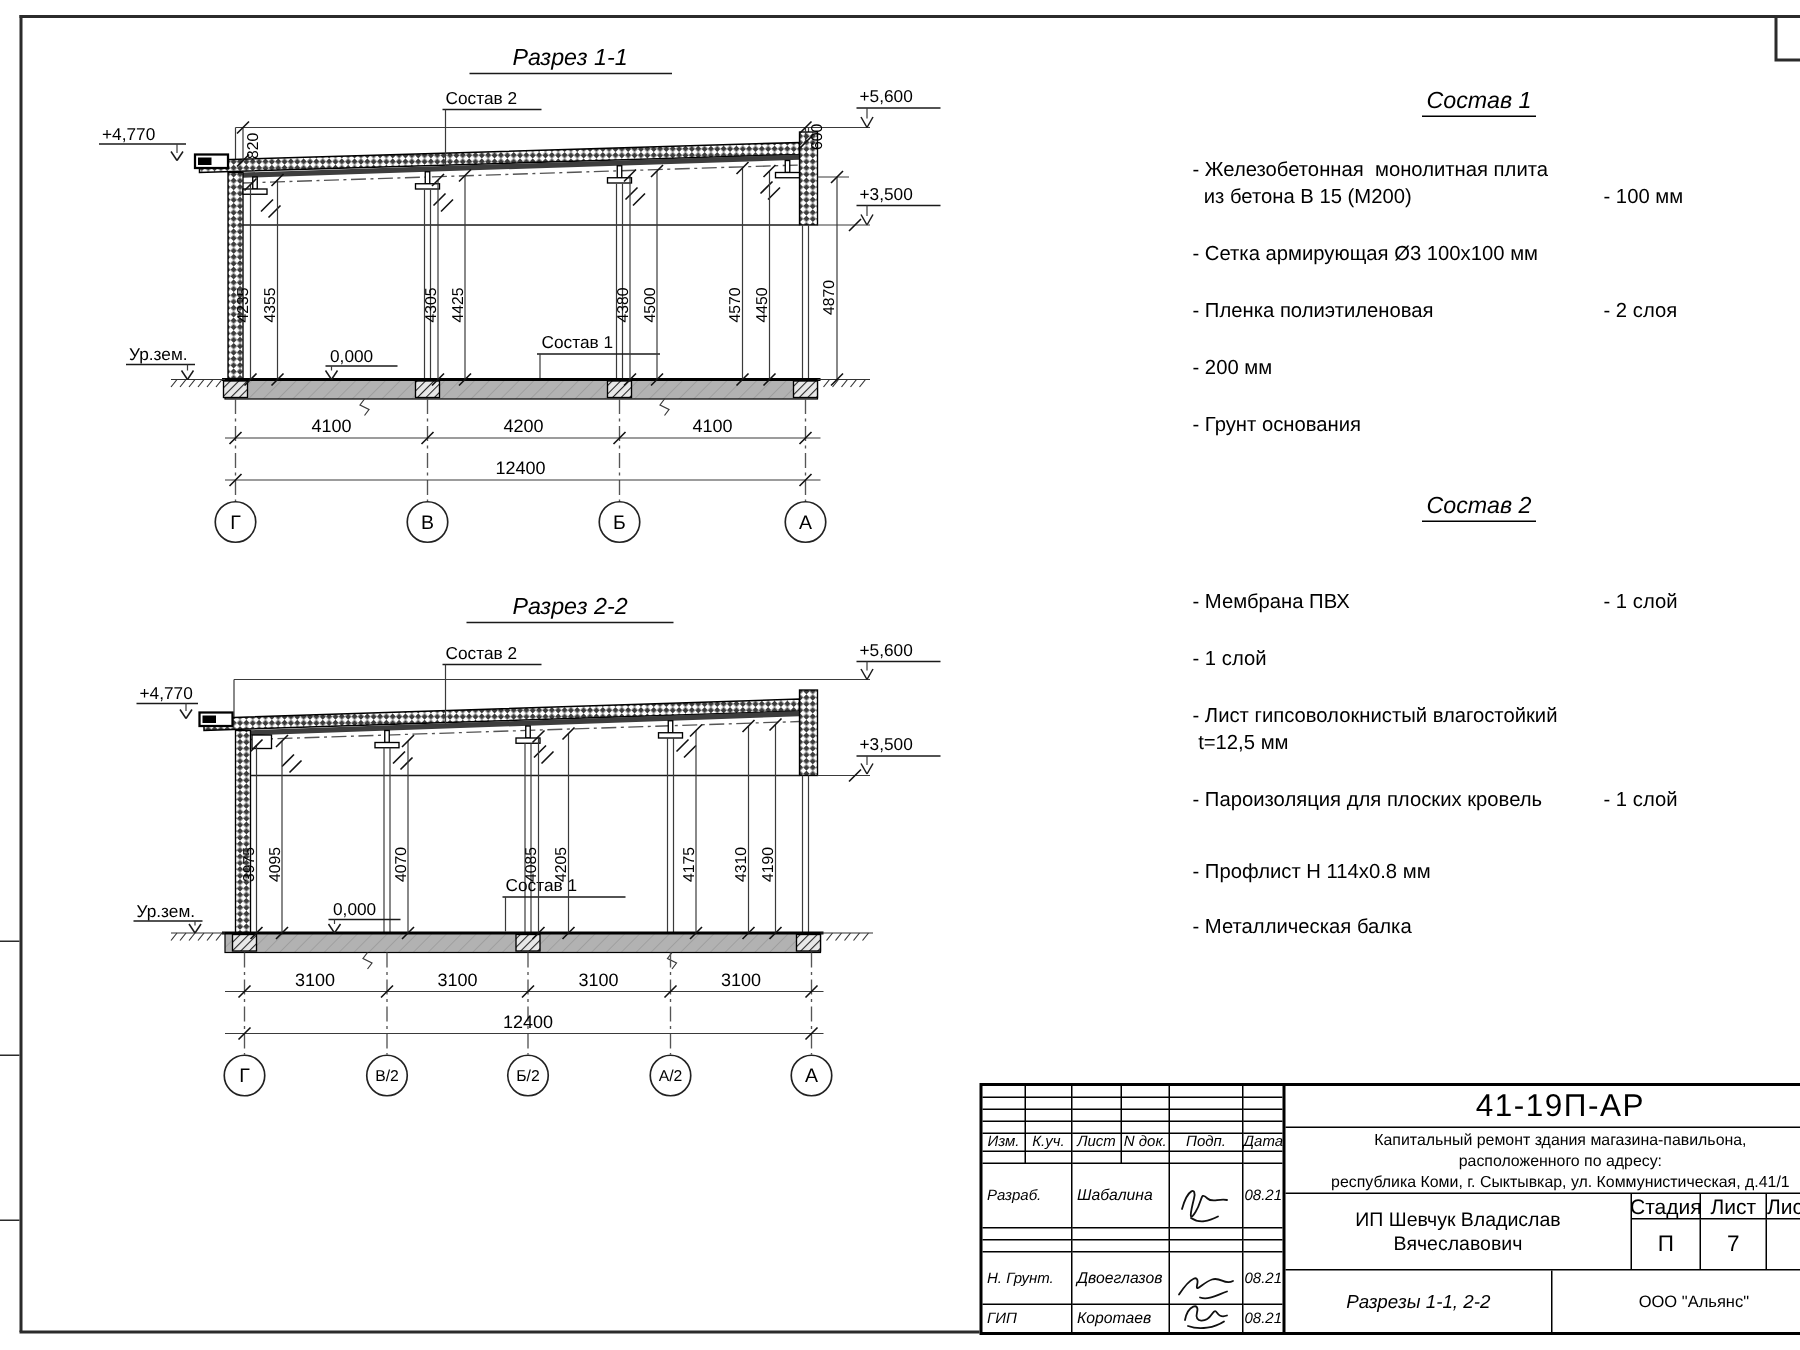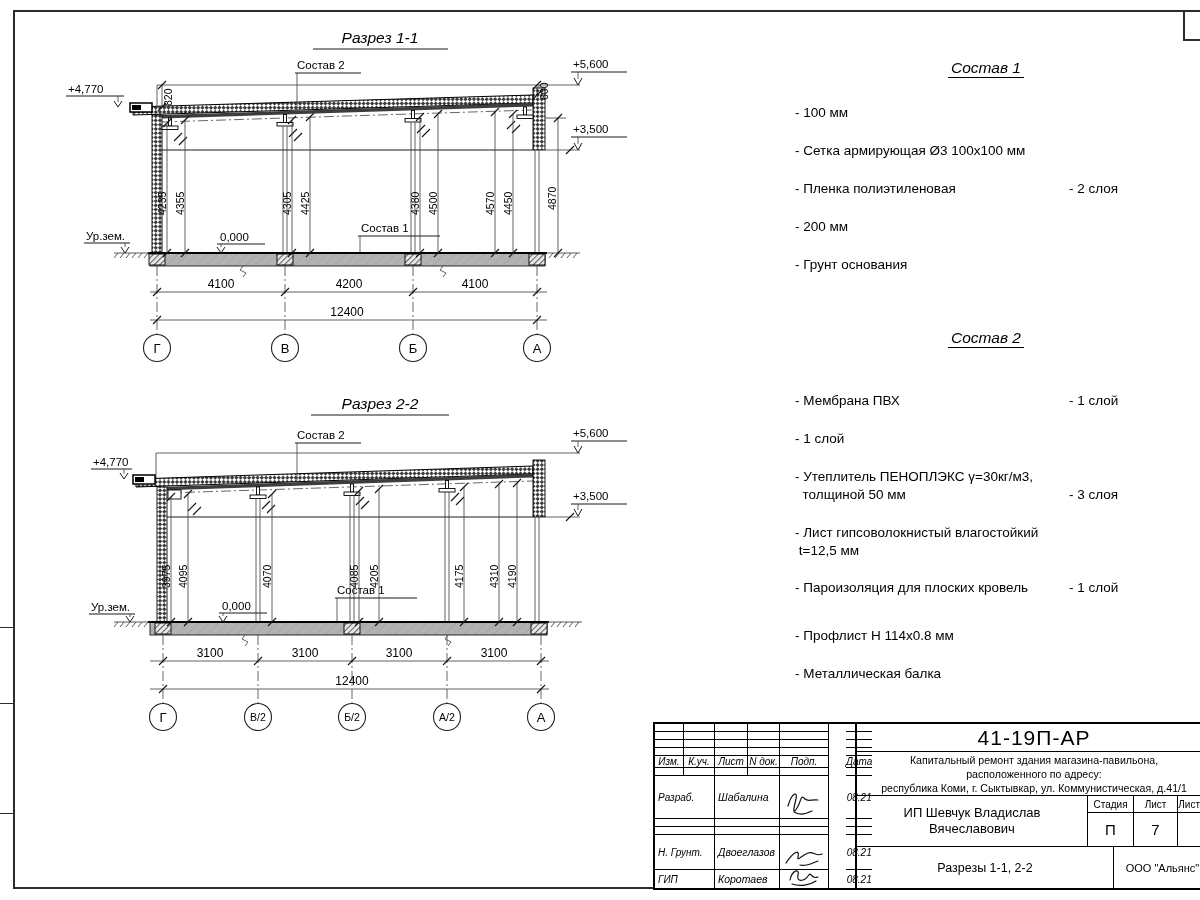--- a/index.html
+++ b/index.html
@@ -33,40 +33,40 @@
   .s-item .s-val{width:108px;}
   .s-item.mt{margin-top:30px;}
   
   .tb{position:absolute;left:653px;top:722px;width:560px;height:168px;border:2px solid #000;
       display:flex;box-sizing:border-box;background:#fff;}
   .tb-left{width:202px;border-right:2px solid #000;display:grid;box-sizing:border-box;
       grid-template-columns:29px 31px 33px 32px 49px 1fr;grid-template-rows:repeat(11,1fr);}
   .tb-left .c{border-right:1px solid #000;border-bottom:1px solid #000;font-size:10px;
       display:flex;align-items:center;justify-content:center;overflow:visible;box-sizing:border-box;font-style:italic;}
   .tb-left .c.lft{justify-content:flex-start;padding-left:3px;}
-  .tb-left .c.nr{border-right:none;margin-left:17px;}
+  .tb-left .c.nr{border-right:none;}
   .tb-left .c.nb{border-bottom:none;}
   .tb-left .c.sp2{grid-column:span 2;text-align:right;}
   .tb-left .c.nm{font-size:10.5px;}
   .tb-right{flex:1;display:flex;flex-direction:column;}
   .tb-doc{height:27px;border-bottom:1px solid #000;text-align:center;font-size:21px;line-height:27px;letter-spacing:1px;}
   .tb-desc{height:44px;border-bottom:1px solid #000;text-align:center;font-size:10.6px;line-height:1.32;
       white-space:pre-line;padding-top:2px;box-sizing:border-box;}
   .tb-mid{height:50px;border-bottom:1px solid #000;display:flex;}
   .tb-client{width:231px;border-right:1px solid #000;display:flex;align-items:center;justify-content:center;
       text-align:center;font-size:13px;white-space:pre-line;line-height:1.25;box-sizing:border-box;}
   .tb-stage{flex:1;display:grid;grid-template-columns:46px 44px 1fr;grid-template-rows:17px 1fr;}
   .tb-stage div{border-right:1px solid #000;border-bottom:1px solid #000;display:flex;align-items:center;
       justify-content:center;box-sizing:border-box;}
   .tb-stage div:nth-child(3n){border-right:none;}
   .tb-stage div:nth-child(n+4){border-bottom:none;font-size:15px;}
-  .tb-stage .hd{font-size:10px;}
+  .tb-stage .hd{font-size:14px;}
   .tb-bot{flex:1;display:flex;}
-  .tb-sheet-title{width:257px;border-right:1px solid #000;display:flex;align-items:center;justify-content:center;
-      font-size:12.5px;box-sizing:border-box;}
+  .tb-sheet-title{width:178px;border-right:1px solid #000;display:flex;align-items:center;justify-content:center;
+      font-size:12.5px;box-sizing:border-box;font-style:italic;}
   .tb-company{flex:1;display:flex;align-items:center;justify-content:center;font-size:11px;}
   .sig{overflow:visible;}
   .sig path{stroke:#101010;stroke-width:1.2;fill:none;stroke-linecap:round;}
 </style>
 </head>
 <body>
 
 <div class="frame" style="left:13px;top:10px;width:1187px;border-top:2px solid #2b2b2b;"></div>
 <div class="frame" style="left:13px;top:10px;height:878px;border-left:2px solid #2b2b2b;"></div>
 <div class="frame" style="left:13px;top:887px;width:1187px;border-top:2px solid #2b2b2b;"></div>
@@ -453,20 +453,22 @@
     <circle cx="427" cy="322" r="13.5" fill="#fff" stroke="#222" stroke-width="1.1"></circle>
     <text class="axs" x="427" y="325.5">А/2</text>
     <circle cx="521" cy="322" r="13.5" fill="#fff" stroke="#222" stroke-width="1.1"></circle>
     <text class="axl" x="521" y="326.5">А</text>
   </g>
 </svg>
 
 <div class="sostav" style="left:795px;top:58px;">
   <div class="sostav-title"><span>Состав 1</span></div>
   <div class="s-item">
+    <div class="s-name">- Железобетонная  монолитная плита
+  из бетона В 15 (М200)</div>
     <div class="s-val">- 100 мм</div>
   </div>
   <div class="s-item">
     <div class="s-name">- Сетка армирующая Ø3 100х100 мм</div>
     <div class="s-val"></div>
   </div>
   <div class="s-item">
     <div class="s-name">- Пленка полиэтиленовая</div>
     <div class="s-val">- 2 слоя</div>
   </div>
@@ -480,25 +482,20 @@
 </div>
 
 <div class="sostav" style="left:795px;top:328px;">
   <div class="sostav-title big-gap"><span>Состав 2</span></div>
   <div class="s-item">
     <div class="s-name">- Мембрана ПВХ</div>
     <div class="s-val">- 1 слой</div>
   </div>
   <div class="s-item">
     <div class="s-val">- 1 слой</div>
-  </div>
-  <div class="s-item">
-    <div class="s-name">- Утеплитель ПЕНОПЛЭКС γ=30кг/м3,
-  толщиной 50 мм</div>
-    <div class="s-val">- 3 слоя</div>
   </div>
   <div class="s-item">
     <div class="s-name">- Лист гипсоволокнистый влагостойкий
  t=12,5 мм</div>
     <div class="s-val"></div>
   </div>
   <div class="s-item">
     <div class="s-name">- Пароизоляция для плоских кровель</div>
     <div class="s-val">- 1 слой</div>
   </div>

